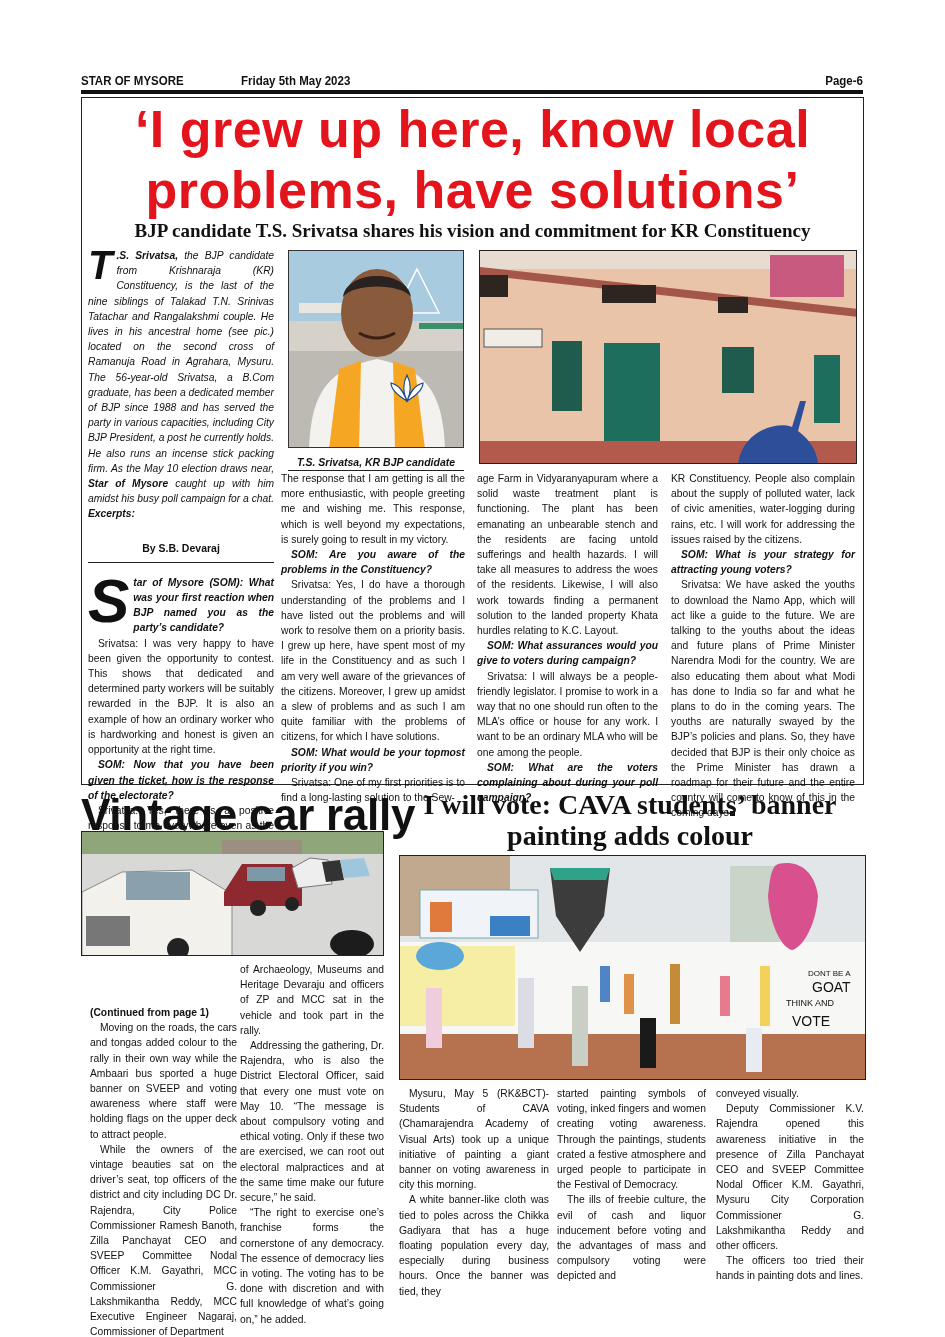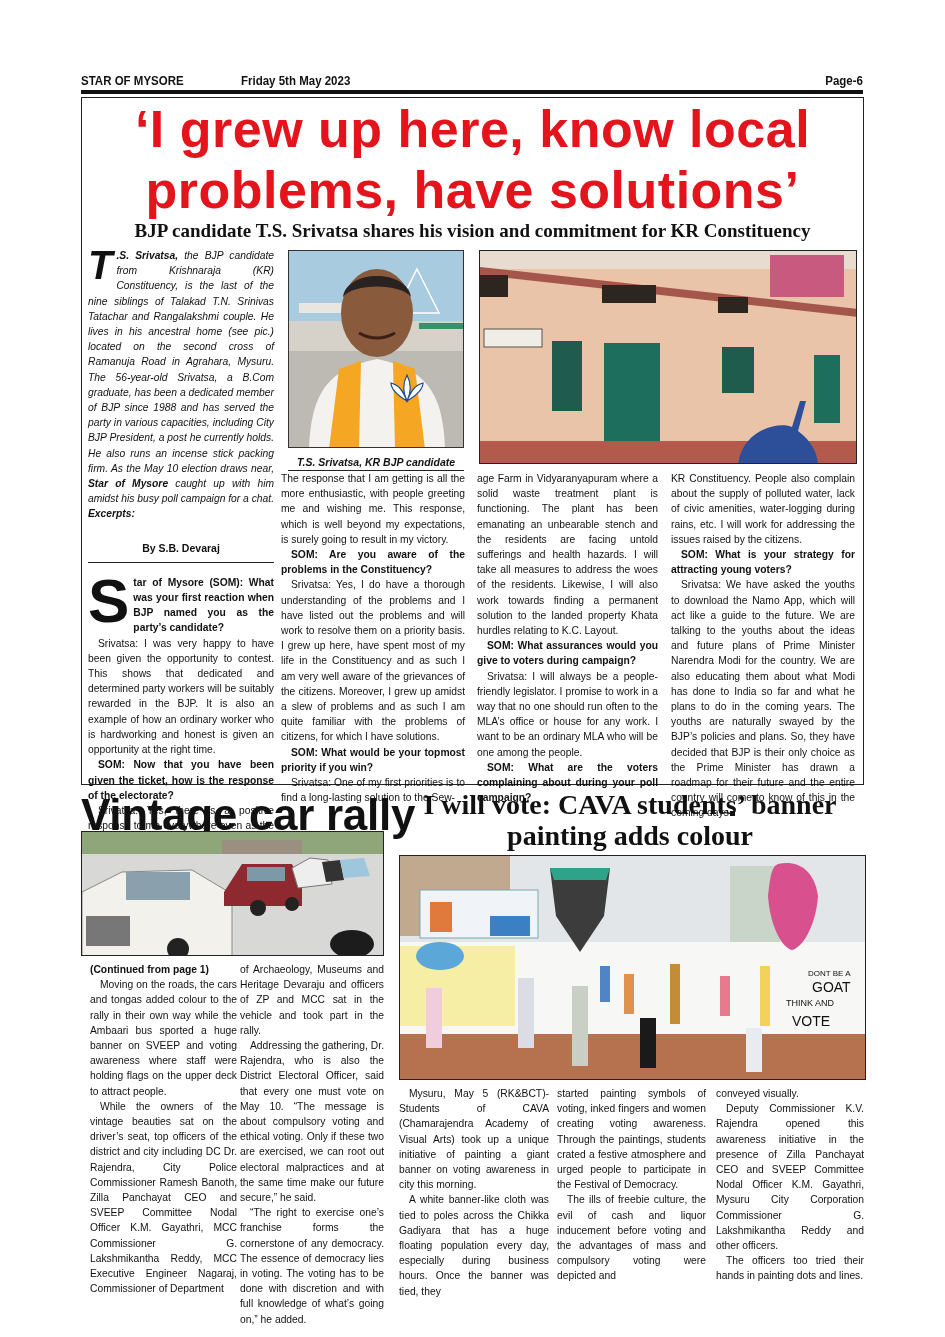--- a/index.html
+++ b/index.html
@@ -15,21 +15,21 @@
 
   .main-box { position: absolute; left: 81px; top: 97px; width: 783px; height: 688px; border: 1.5px solid #222; }
   .headline { position: absolute; left: 0; width: 100%; text-align: center; color: #e3141c; font-weight: bold; font-size: 52px; letter-spacing: 0.5px; line-height: 1; font-family: "Liberation Sans", sans-serif; }
   .headline.l1 { top: 5px; }
   .headline.l2 { top: 66px; }
   .deck { position: absolute; left: 0; top: 122px; width: 100%; text-align: center; font-family: "Liberation Serif", serif; font-weight: bold; font-size: 19px; color: #111; }
 
   .col { position: absolute; font-size: 10.3px; line-height: 15.2px; text-align: justify; hyphens: none; }
   .col p { text-indent: 10px; }
   .col p.noind { text-indent: 0; }
-  .q { font-weight: bold; }
+  .q { font-weight: bold; font-style: italic; }
   .sp { font-weight: normal; }
   .intro { font-style: italic; }
   .intro b { font-style: italic; }
   .dropcap { float: left; font-weight: bold; font-size: 40px; line-height: 30px; margin: 2px 4px 0 0; font-family: "Liberation Sans", sans-serif; }
   .dropcap.big { font-size: 62px; line-height: 48px; margin-top: 2px; }
   .byline { text-align: center; font-weight: bold; font-size: 10.5px; margin-top: 19px; padding-bottom: 6px; border-bottom: 1.5px solid #222; margin-bottom: 12px; text-indent: 0 !important; }
   .caption { text-align: center; font-weight: bold; font-style: italic; font-size: 10.5px; border-bottom: 1.5px solid #222; padding: 4px 0 2px; }
 
   .photo { position: absolute; border: 1px solid #222; overflow: hidden; }
 
@@ -141,21 +141,21 @@
     <circle cx="176" cy="76" r="8" fill="#222"></circle>
       <circle cx="210" cy="72" r="7" fill="#222"></circle>
     <path d="M210,36 L228,26 L246,28 L250,52 L216,56 Z" fill="#eee" stroke="#777"></path>
     <path d="M240,30 L258,28 L262,48 L244,50 Z" fill="#333"></path>
     <path d="M258,28 L282,26 L288,44 L262,46 Z" fill="#9ec6dc"></path>
     <ellipse cx="270" cy="112" rx="22" ry="14" fill="#1c1c1c"></ellipse>
   </svg>
 </div>
 
 <div class="col" style="left:90px; top:962px; width:147px;">
-  <p class="noind" style="font-weight:bold;">(Continued from page 1)</p>
+  <p class="noind" style="font-weight:bold;margin-top:43px;">(Continued from page 1)</p>
   <p>Moving on the roads, the cars and tongas added colour to the rally in their own way while the Ambaari bus sported a huge banner on SVEEP and voting awareness where staff were holding flags on the upper deck to attract people.</p>
   <p>While the owners of the vintage beauties sat on the driver’s seat, top officers of the district and city including DC Dr. Rajendra, City Police Commissioner Ramesh Banoth, Zilla Panchayat CEO and SVEEP Committee Nodal Officer K.M. Gayathri, MCC Commissioner G. Lakshmikantha Reddy, MCC Executive Engineer Nagaraj, Commissioner of Department</p>
 </div>
 <div class="col" style="left:240px; top:962px; width:144px;">
   <p class="noind">of Archaeology, Museums and Heritage Devaraju and officers of ZP and MCC sat in the vehicle and took part in the rally.</p>
   <p>Addressing the gathering, Dr. Rajendra, who is also the District Electoral Officer, said that every one must vote on May 10. “The message is about compulsory voting and ethical voting. Only if these two are exercised, we can root out electoral malpractices and at the same time make our future secure,” he said.</p>
   <p>“The right to exercise one’s franchise forms the cornerstone of any democracy. The essence of democracy lies in voting. The voting has to be done with discretion and with full knowledge of what’s going on,” he added.</p>
 </div>
 
 <div class="h2 cava">

